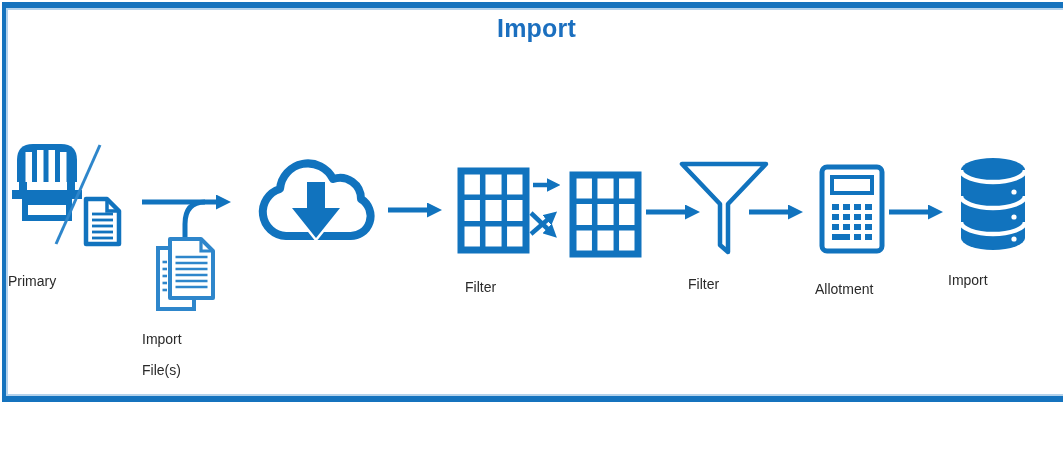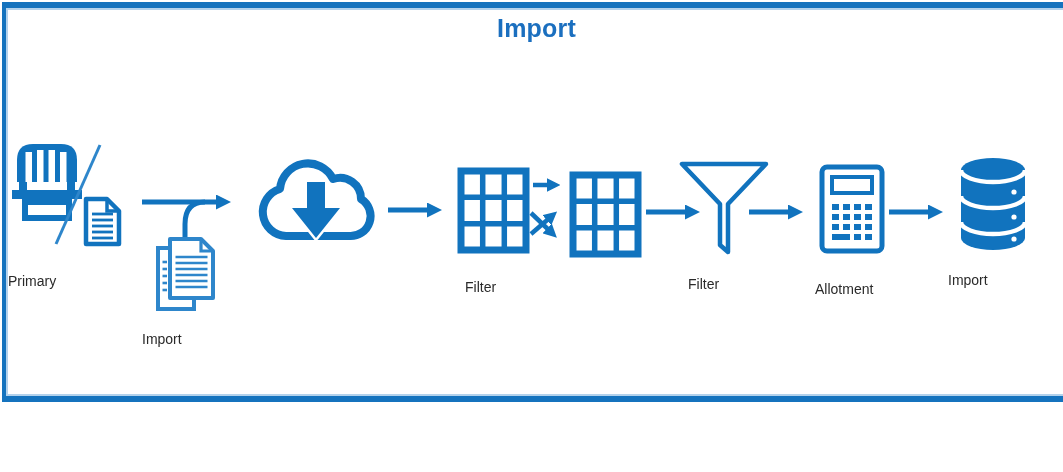--- a/index.html
+++ b/index.html
@@ -104,20 +104,21 @@
       <line x1="21.5" y1="21" x2="53.5" y2="21"></line>
       <line x1="21.5" y1="27" x2="53.5" y2="27"></line>
       <line x1="21.5" y1="33" x2="53.5" y2="33"></line>
       <line x1="21.5" y1="39" x2="53.5" y2="39"></line>
       <line x1="21.5" y1="45" x2="53.5" y2="45"></line>
       <line x1="21.5" y1="51" x2="53.5" y2="51"></line>
     </g>
   </svg>
   <div class="lbl" style="left:142px;top:324px;width:90px">
     <div>Import</div>
+    <div>File(s)</div>
   </div>
 
   <svg class="icon" style="left:255px;top:150px" width="122" height="106" viewBox="0 0 122 106">
     <path d="M31,86 a24,24 0 0 1 -6,-47 a28,28 0 0 1 53,-10 a21,21 0 0 1 28,20 a20,20 0 0 1 -12,37 z" fill="#ffffff" class="strokeb" stroke-width="8" stroke-linejoin="round"></path>
     <path d="M52,32 L70,32 L70,58 L85,58 L61,88 L37,58 L52,58 Z" class="fillb" stroke="#ffffff" stroke-width="5" paint-order="stroke" stroke-linejoin="round"></path>
   </svg>
 
   <svg class="icon" style="left:386px;top:198px" width="66" height="24" viewBox="0 0 66 24">
     <line x1="2" y1="12" x2="50" y2="12" class="strokeb" stroke-width="5" marker-end="url(#ah)"></line>
   </svg>

